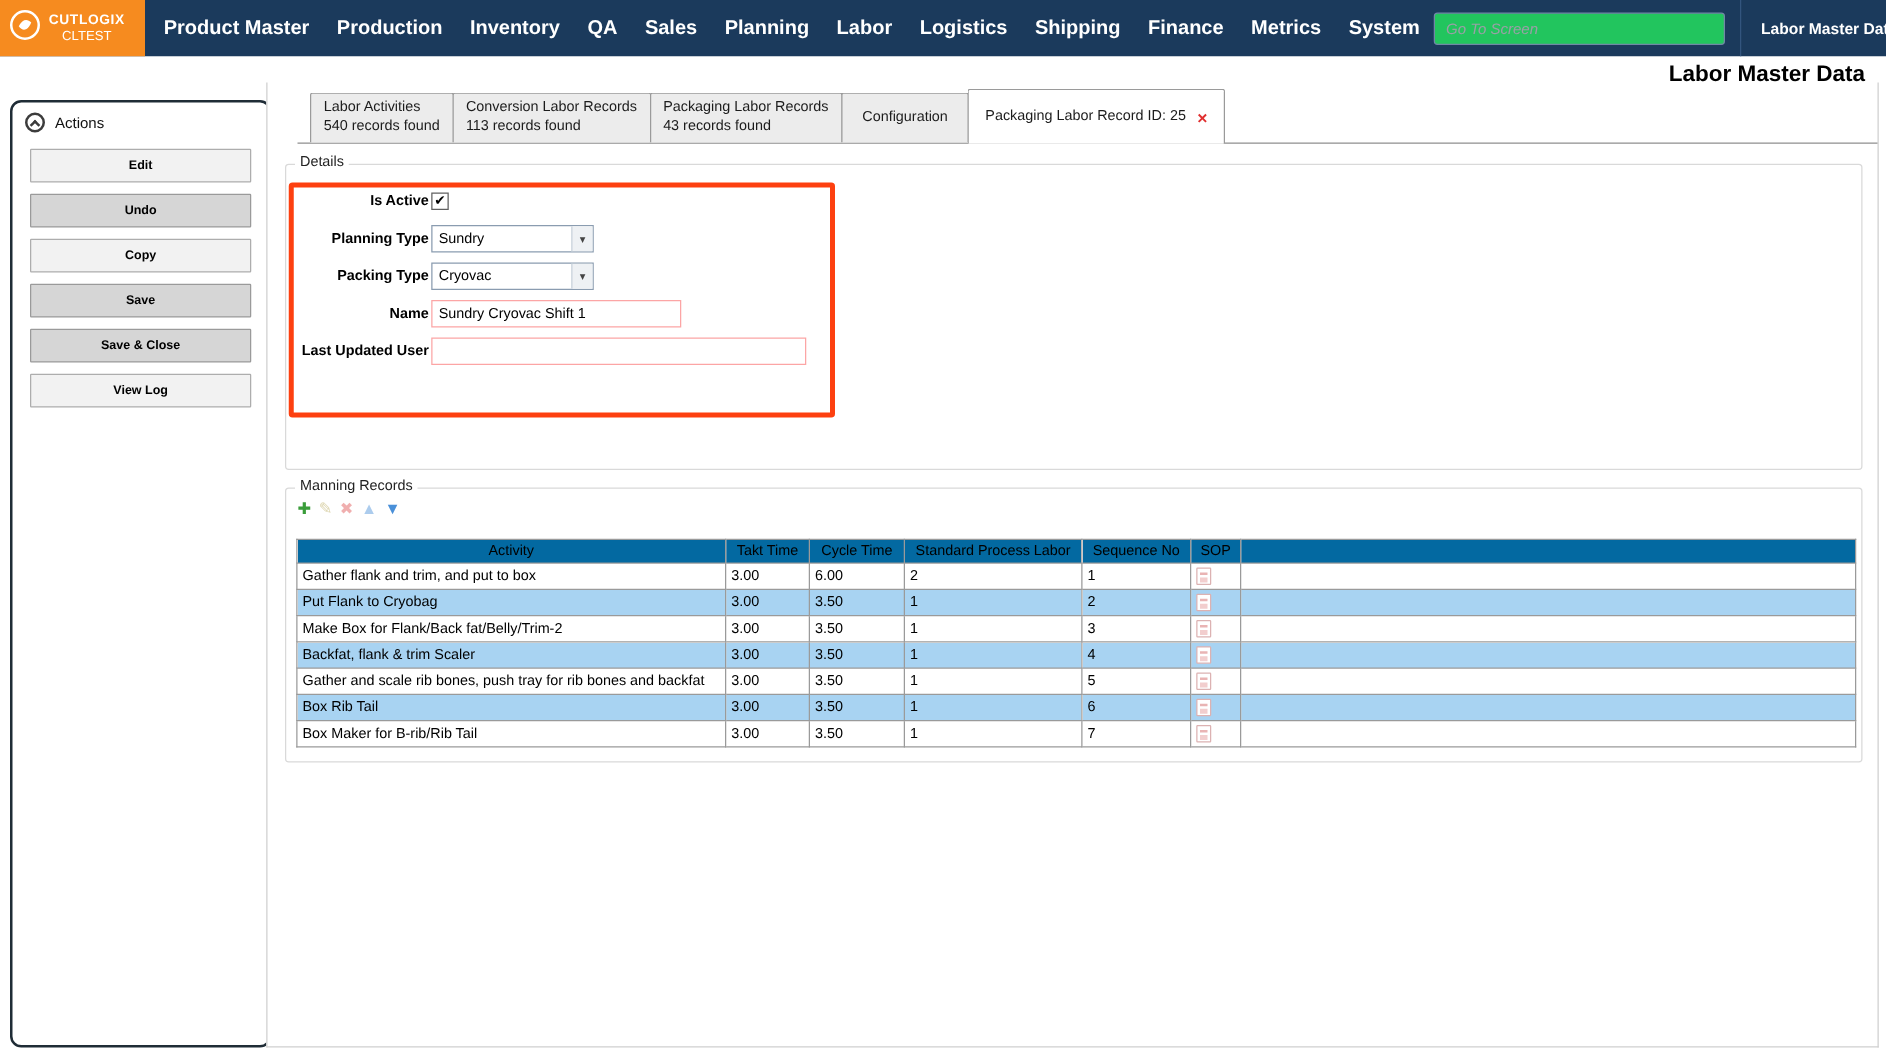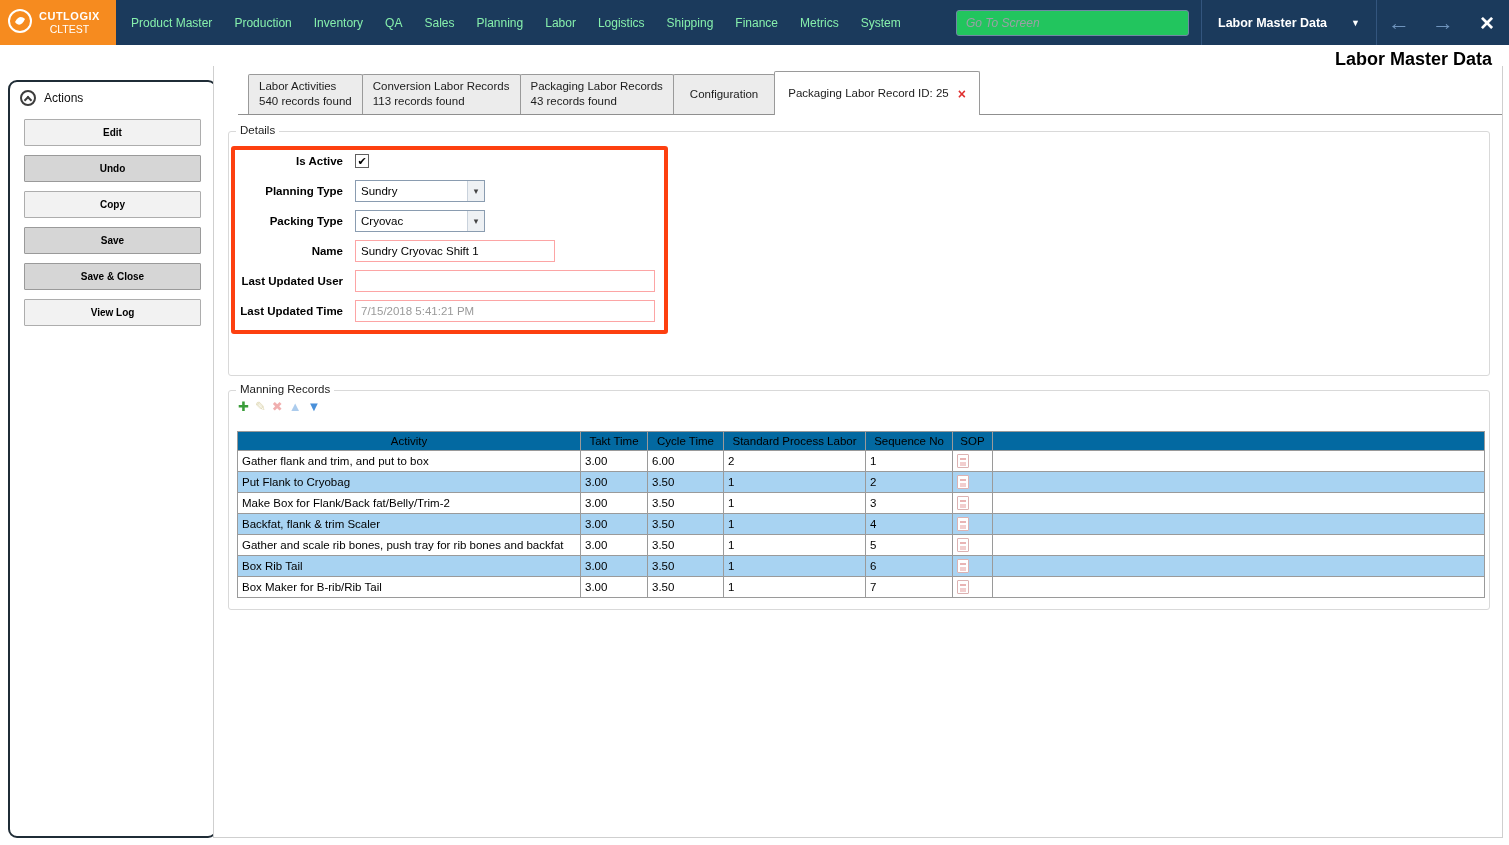--- a/index.html
+++ b/index.html
@@ -8,21 +8,21 @@
 
   
   .topbar{position:absolute;top:0;left:0;width:1509px;height:45px;background:#1b3a5c;
     display:flex;align-items:center;}
   .brand{width:116px;height:45px;background:#f68b1f;display:flex;align-items:center;
     gap:6px;padding:0 7px;flex:0 0 auto;cursor:pointer;}
   .brand-text{display:flex;flex-direction:column;line-height:12px;}
   .brand-line1{color:#fff;font-weight:bold;font-size:11px;letter-spacing:.5px;}
   .brand-line2{color:#fff;font-size:10.5px;margin-top:1px;text-align:center;}
   .menu{display:flex;align-items:center;margin-left:4px;height:100%;}
-  .menu-item{color:#86efac;font-weight:normal;font-size:12px;padding:0 11px;height:100%;
+  .menu-item{color:#ffffff;font-weight:bold;font-size:16px;padding:0 11px;height:100%;
     display:flex;align-items:center;cursor:pointer;white-space:nowrap;}
   .nav-right{margin-left:auto;display:flex;align-items:center;height:100%;}
   .goto{width:233px;height:26px;border-radius:3px;border:1px solid #7088a5;background:#22c55e;
     font-family:inherit;font-size:12px;padding:0 9px;color:#333;margin-right:12px;}
   .goto::placeholder{color:#9aa0a6;font-style:italic;}
   .sep{width:1px;height:45px;background:#33557e;flex:0 0 auto;}
   .screen-select{display:flex;align-items:center;color:#fff;font-weight:bold;font-size:12.5px;
     padding:0 16px;gap:24px;height:100%;cursor:pointer;white-space:nowrap;}
   .caret{font-size:9px;color:#fff;}
   .navico{width:44px;height:45px;display:flex;align-items:center;justify-content:center;
@@ -66,21 +66,21 @@
   .groupbox{position:absolute;border:1px solid #d9d9d9;border-radius:3px;background:#fff;}
   .legend{position:absolute;top:-8px;left:7px;background:#fff;padding:0 4px;
     font-size:11.5px;color:#222;white-space:nowrap;}
   .details-box{left:14px;top:65px;right:12px;height:245px;}
   .manning-box{left:14px;top:324px;right:12px;height:220px;}
 
   
   .details-form{position:absolute;left:6px;top:18px;}
   .frow{display:flex;align-items:center;height:22px;margin-bottom:8px;}
   .flabel{width:108px;text-align:right;font-weight:bold;font-size:11.5px;color:#000;
-    margin-right:12px;white-space:nowrap;}
+    margin-right:2px;white-space:nowrap;}
   .checkbox{width:14px;height:14px;border:1px solid #606060;background:#fff;display:flex;
     align-items:center;justify-content:center;font-size:11px;line-height:12px;color:#000;cursor:pointer;}
   .combo{width:130px;height:22px;border:1px solid #8a9cb0;background:#fff;display:flex;
     align-items:center;cursor:pointer;}
   .combo-text{flex:1;font-size:11.5px;padding:0 5px;color:#000;white-space:nowrap;overflow:hidden;}
   .combo-arrow{width:17px;height:100%;background:#eef1f4;border-left:1px solid #c9d2dc;
     display:flex;align-items:center;justify-content:center;font-size:9px;color:#444;}
   .tinput{height:22px;border:1px solid #fca5a5;background:#fff;font-family:inherit;
     font-size:11.5px;padding:0 5px;color:#000;}
   .w200{width:200px;} .w300{width:300px;}
@@ -217,24 +217,20 @@
         </div>
       </div>
       <div class="frow">
         <label class="flabel">Name</label>
         <input class="tinput w200" value="Sundry Cryovac Shift 1" style="">
       </div>
       <div class="frow">
         <label class="flabel">Last Updated User</label>
         <input class="tinput w300" value="" style="">
       </div>
-      <div class="frow">
-        <label class="flabel">Last Updated Time</label>
-        <input class="tinput w300 gray" value="7/15/2018 5:41:21 PM" style="">
-      </div>
     </div>
   </section>
 
   <section class="groupbox manning-box">
     <span class="legend">Manning Records</span>
     <div class="manning-toolbar">
         <span class="tb-icon" style="color: rgb(58, 157, 58);">✚</span>
         <span class="tb-icon faded" style="color: rgb(179, 162, 78);">✎</span>
         <span class="tb-icon faded" style="color: rgb(224, 80, 80);">✖</span>
         <span class="tb-icon faded" style="color: rgb(74, 144, 217);">▲</span>

